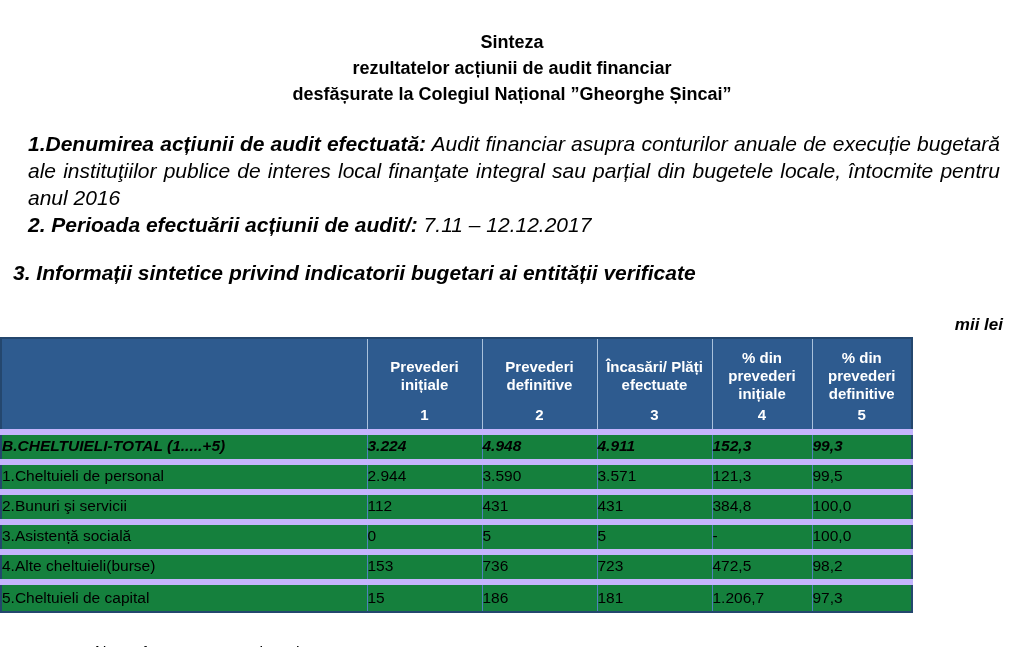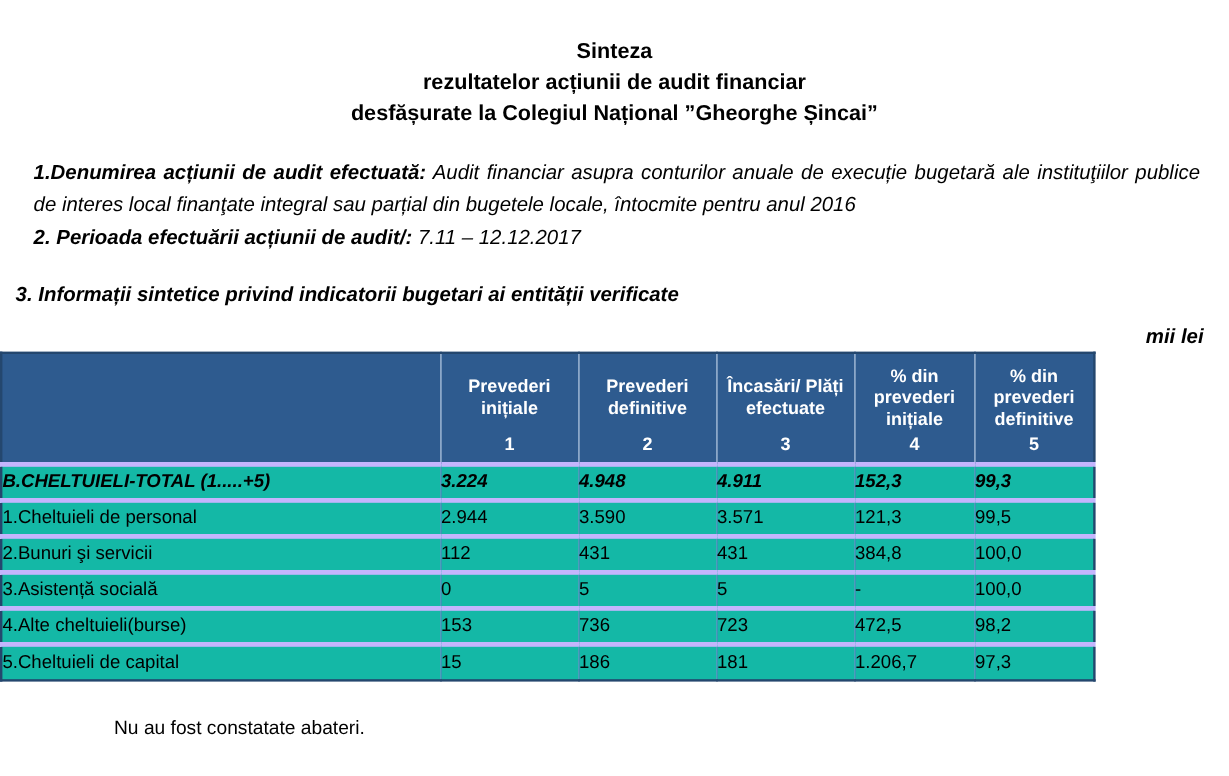--- a/index.html
+++ b/index.html
@@ -14,29 +14,29 @@
   .page { width: 1024px; height: 647px; background: #fff; }
 
   .title-block {
     padding-top: 29px;
     text-align: center;
     font-weight: bold;
     font-size: 18px;
     line-height: 26px;
   }
 
-  .para { font-size: 17px; line-height: 27px; }
+  .para { font-size: 21px; line-height: 27px; }
   .p1 { margin: 23px 24px 0 28px; text-align: justify; }
   .p2 { margin: 0 24px 0 28px; }
   .p3 { margin: 21px 24px 0 13px; }
   .bold-ital { font-weight: bold; font-style: italic; }
   .ital { font-style: italic; text-align: center; }
 
   .unit-label {
-    margin: 12px 21px 2px 95px;
+    margin: 29px 21px 2px 95px;
     text-align: right;
     font-weight: bold;
     font-style: italic;
     font-size: 17px;
   }
 
   .budget-table-wrap { width: 911px; }
   table.budget {
     width: 911px;
     border-collapse: collapse;
@@ -58,25 +58,25 @@
   th .hcell {
     display: flex; flex-direction: column;
     height: 90px; padding: 6px 2px 5px 2px;
   }
   th .hl { flex: 1; display: flex; align-items: center; justify-content: center; text-align: center; }
   th .hn { height: 18px; text-align: center; }
 
   table.budget td {
     height: 30px;
     font-size: 15.5px;
-    border-top: 4px solid #c4b5fd;
+    border-top: 6px solid #c4b5fd;
     border-left: 1px solid #4f81bd;
     vertical-align: bottom;
     padding: 0 0 4px 0;
-    background: #14b8a6;
+    background: #15803d;
   }
   table.budget td:first-child { border-left: none; }
   td.lbl { text-align: left; padding-left: 4px; }
   td.num { text-align: left; padding-right: 3px; }
   tr.total-row td { font-weight: bold; font-style: italic; }
 
   .footer-note {
     margin: 31px 0 0 95px;
     font-size: 16px;
   }

